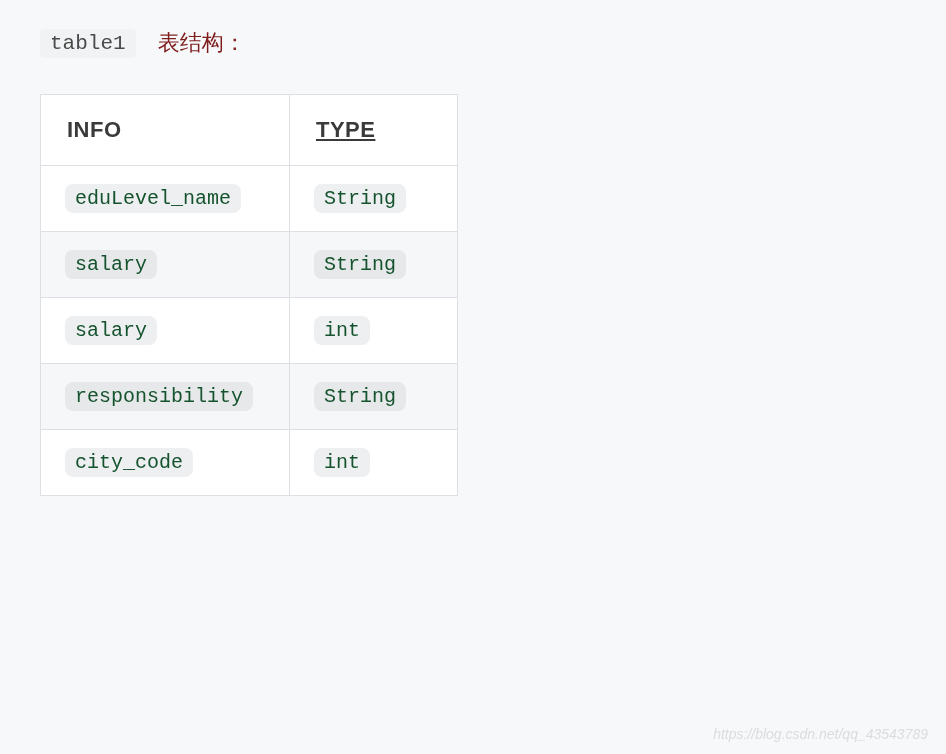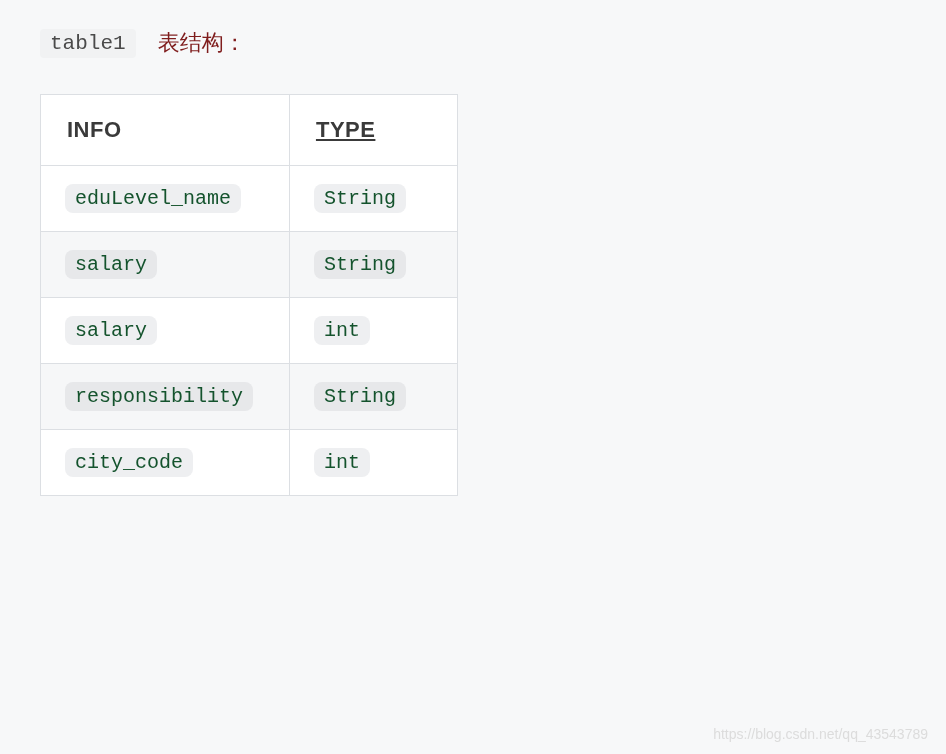--- a/index.html
+++ b/index.html
@@ -77,20 +77,21 @@
       width: 160px;
       text-decoration: underline;
     }
     .watermark {
       position: absolute;
       bottom: 12px;
       right: 18px;
       font-size: 14px;
       color: #dcdcdc;
       font-family: Arial, sans-serif;
+      font-style: italic;
     }
   </style>
 </head>
 <body>
 
 <div class="title-line">
   <span class="title-code">table1</span>
   <span class="title-text">表结构：</span>
 </div>
 

